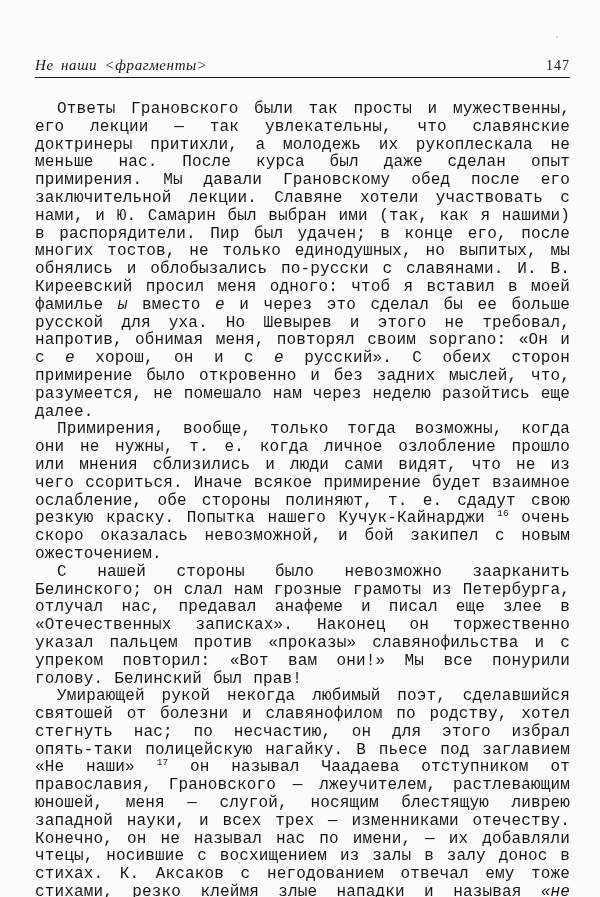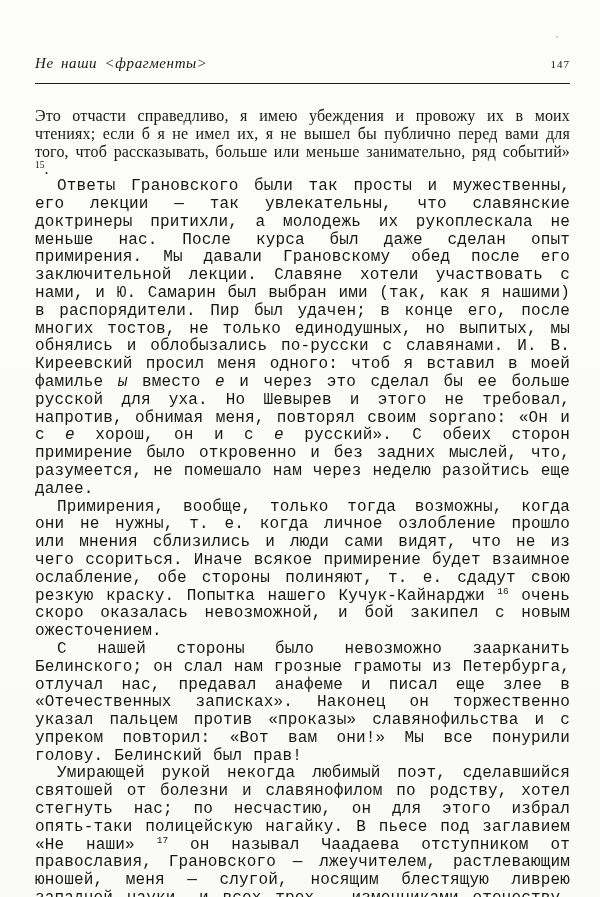--- a/index.html
+++ b/index.html
@@ -15,31 +15,31 @@
     background: linear-gradient(180deg, #fcfcfa 0%, #fbfbf9 60%, #fafaf8 100%);
     color: #161616;
     font-family: "Liberation Serif", "DejaVu Serif", serif;
     padding: 26px 30px 0 35px;
     overflow: hidden;
   }
   .page-header {
     display: flex;
     justify-content: space-between;
     align-items: baseline;
-    padding-bottom: 11px;
+    padding-bottom: 3px;
     border-bottom: 1.6px solid #1d1d1d;
   }
   .running-title {
     font-style: italic;
     font-size: 15px;
     letter-spacing: 0.6px;
     word-spacing: 3px;
   }
   .page-number {
-    font-size: 11px;
+    font-size: 14px;
     letter-spacing: 1px;
     margin-top: 32px;
   }
   .body-text {
     margin-top: 23px;
     font-size: 16px;
     line-height: 17.8px;
     text-align: justify;
     letter-spacing: 0.15px;
     word-spacing: 1.2px;
@@ -72,21 +72,20 @@
 </head>
 <body>
 
 <div class="page" lang="ru">
   <header class="page-header">
     <span class="running-title">Не наши &lt;фрагменты&gt;</span>
     <span class="page-number">147</span>
   </header>
 
   <main class="body-text">
-      <p class=""><span>Это отчасти справедливо, я имею убеждения и провожу их в моих чтениях; если б я не имел их, я не вышел бы публично перед вами для того, чтоб рассказывать, больше или меньше занимательно, ряд событий» </span><sup class="fn">15</sup><span>.</span></p>
       <p class="indent"><span>Ответы Грановского были так просты и мужественны, его лекции — так увлекательны, что славянские доктринеры притихли, а молодежь их рукоплескала не меньше нас. После курса был даже сделан опыт примирения. Мы давали Грановскому обед после его заключительной лекции. Славяне хотели участвовать с нами, и Ю. Самарин был выбран ими (так, как я нашими) в распорядители. Пир был удачен; в конце его, после многих тостов, не только единодушных, но выпитых, мы обнялись и облобызались по-русски с славянами. И. В. Киреевский просил меня одного: чтоб я вставил в моей фамилье </span><span class="it">ы</span><span> вместо </span><span class="it">е</span><span> и через это сделал бы ее больше русской для уха. Но Шевырев и этого не требовал, напротив, обнимая меня, повторял своим soprano: «Он и с </span><span class="it">е</span><span> хорош, он и с </span><span class="it">е</span><span> русский». С обеих сторон примирение было откровенно и без задних мыслей, что, разумеется, не помешало нам через неделю разойтись еще далее.</span></p>
       <p class="indent"><span>Примирения, вообще, только тогда возможны, когда они не нужны, т. е. когда личное озлобление прошло или мнения сблизились и люди сами видят, что не из чего ссориться. Иначе всякое примирение будет взаимное ослабление, обе стороны полиняют, т. е. сдадут свою резкую краску. Попытка нашего Кучук-Кайнарджи </span><sup class="fn">16</sup><span> очень скоро оказалась невозможной, и бой закипел с новым ожесточением.</span></p>
       <p class="indent"><span>С нашей стороны было невозможно заарканить Белинского; он слал нам грозные грамоты из Петербурга, отлучал нас, предавал анафеме и писал еще злее в «Отечественных записках». Наконец он торжественно указал пальцем против «проказы» славянофильства и с упреком повторил: «Вот вам они!» Мы все понурили голову. Белинский был прав!</span></p>
       <p class="indent"><span>Умирающей рукой некогда любимый поэт, сделавшийся святошей от болезни и славянофилом по родству, хотел стегнуть нас; по несчастию, он для этого избрал опять-таки полицейскую нагайку. В пьесе под заглавием «Не наши» </span><sup class="fn">17</sup><span> он называл Чаадаева отступником от православия, Грановского — лжеучителем, растлевающим юношей, меня — слугой, носящим блестящую ливрею западной науки, и всех трех — изменниками отечеству. Конечно, он не называл нас по имени, — их добавляли чтецы, носившие с восхищением из залы в залу донос в стихах. К. Аксаков с негодованием отвечал ему тоже стихами, резко клеймя злые нападки и называя </span><span class="it">«не нашими»</span><span> разных славян, во Христе бозе нашем жандармствующих.</span></p>
     </main>
 
   <div class="speck" style="left:556px; top:36px; width:2px; height:2px;"></div>
   <div class="speck" style="left:238px; top:862px; width:2px; height:1.5px;"></div>
 </div>
 

